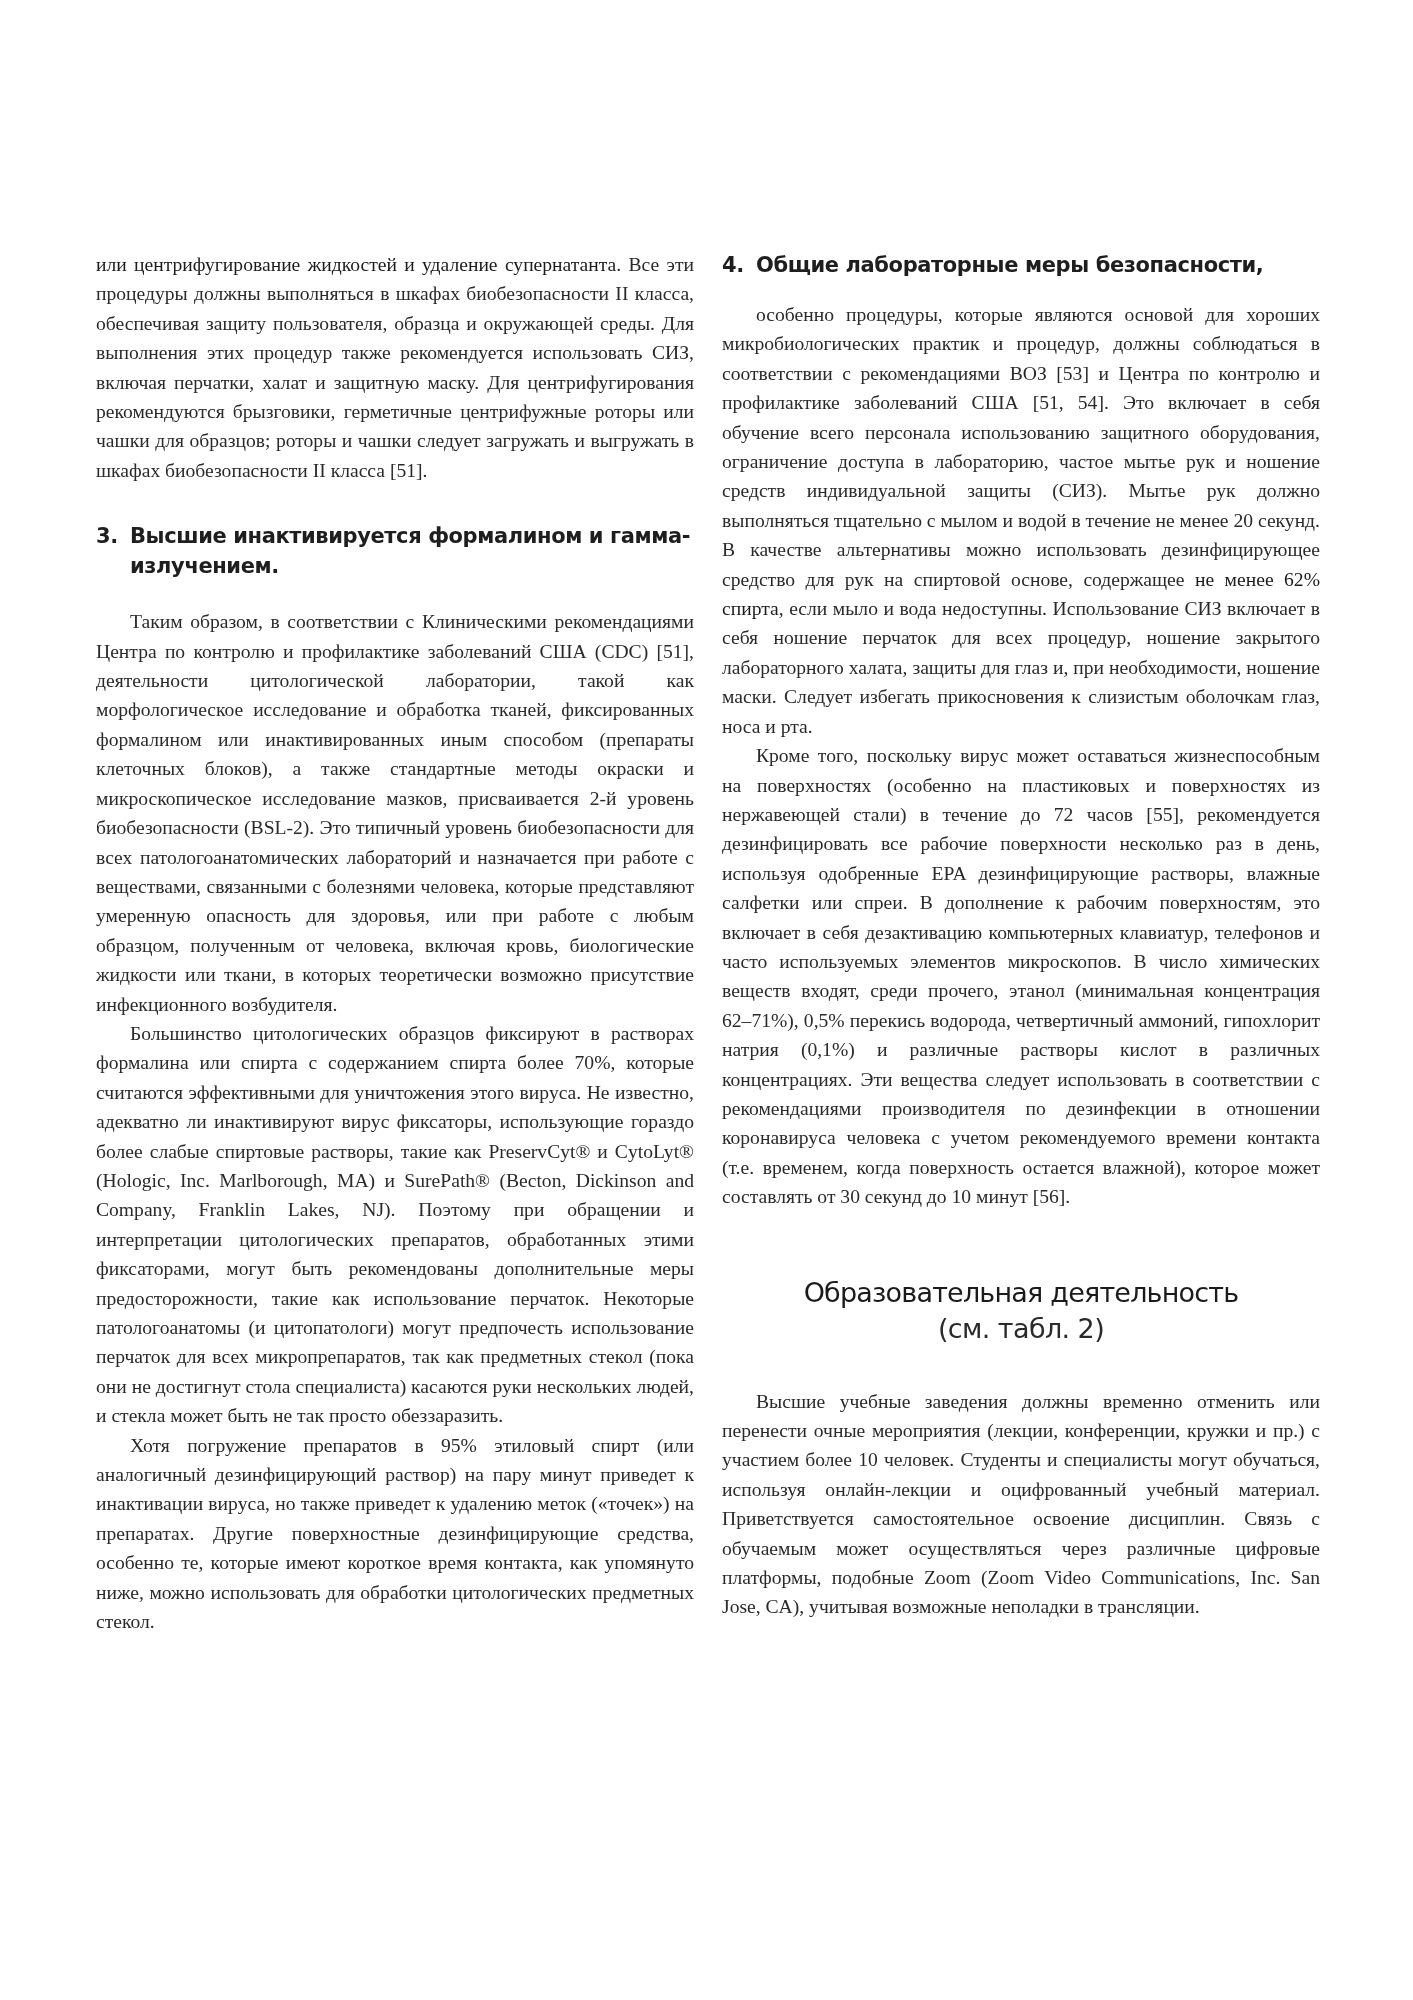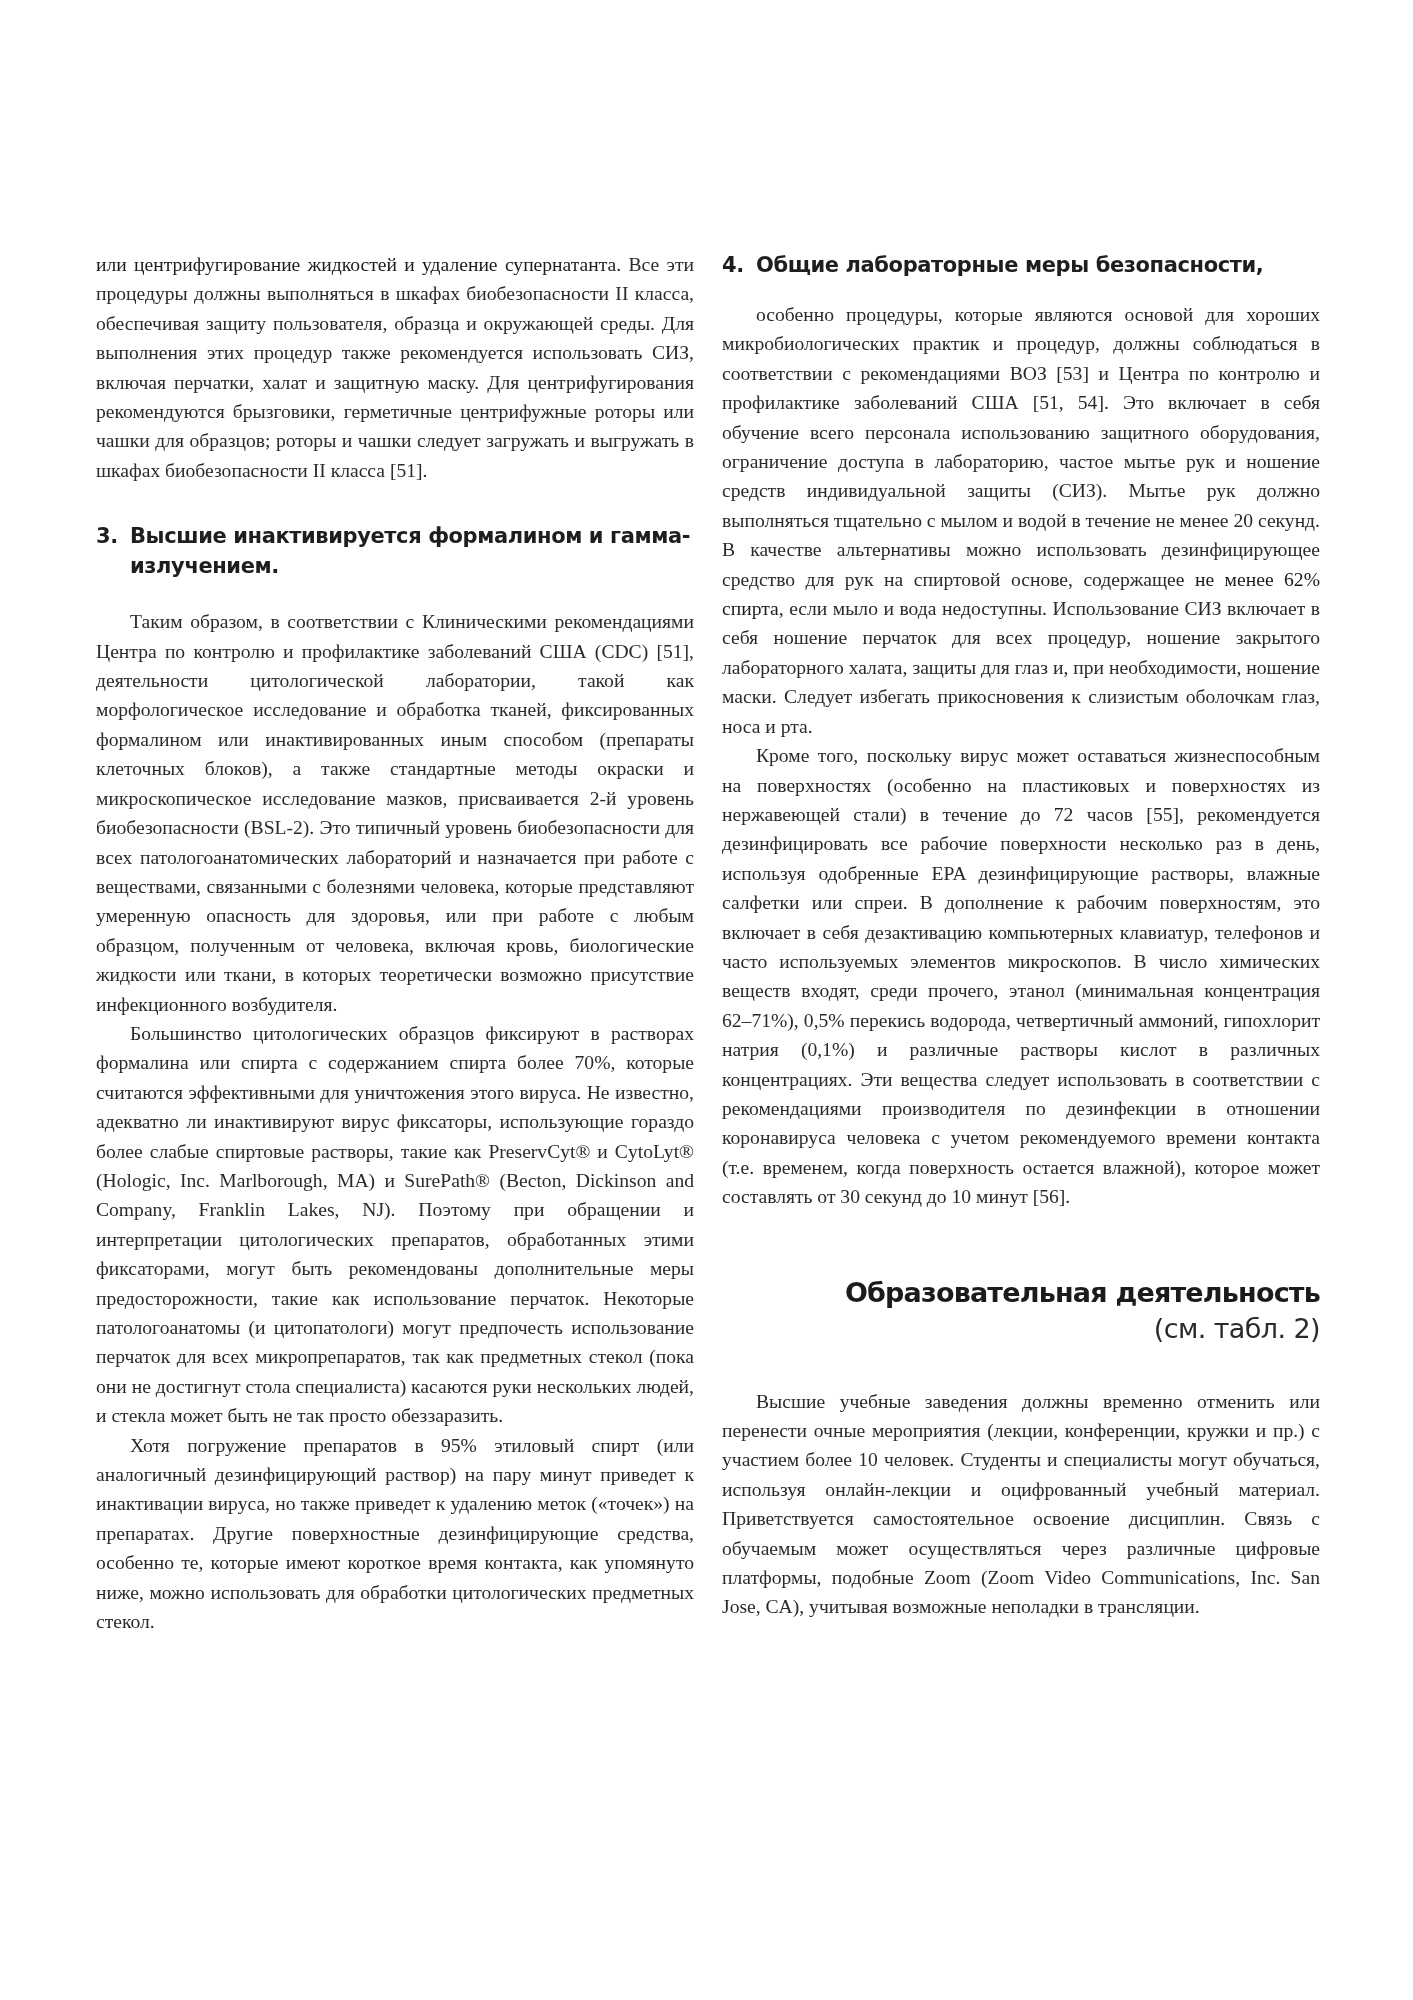--- a/index.html
+++ b/index.html
@@ -15,22 +15,22 @@
     .col-right { left: 722px; }
 
     .col p { margin: 0; }
     .indent { text-indent: 34px; }
     b { font-weight: normal; color: #1c1c1c; }
 
     .h3 { font-family: "DejaVu Sans", sans-serif; font-weight: bold; font-size: 21px; line-height: 30px; color: #1e1e1e; text-align: left; letter-spacing: -0.4px; display: flex; }
     .h3 .num { width: 34px; flex: none; }
     .h3 .txt { flex: 1; }
 
-    .h2 { font-family: "DejaVu Sans", sans-serif; font-weight: bold; font-size: 27px; line-height: 37px; color: #1b1b1b; text-align: right; letter-spacing: -0.8px; margin: 0; }
-    .h2-sub { font-family: "DejaVu Sans", sans-serif; font-weight: normal; font-size: 27px; line-height: 36px; color: #2a2a2a; text-align: right; letter-spacing: -0.6px; }
+    .h2 { font-family: "DejaVu Sans", sans-serif; font-weight: normal; font-size: 27px; line-height: 37px; color: #1b1b1b; text-align: center; letter-spacing: -0.8px; margin: 0; }
+    .h2-sub { font-family: "DejaVu Sans", sans-serif; font-weight: normal; font-size: 27px; line-height: 36px; color: #2a2a2a; text-align: center; letter-spacing: -0.6px; }
   </style>
 </head>
 <body>
 
 <div class="page">
 
 
   <div class="col col-left">
     <p><b>или центрифугирование жидкостей и удаление супернатанта</b><span>. Все эти процедуры должны выполняться в шкафах биобезопасности II класса, обеспечивая защиту пользователя, образца и окружающей среды. Для выполнения этих процедур также рекомендуется использовать СИЗ, включая перчатки, халат и защитную маску. Для центрифугирования рекомендуются брызговики, герметичные центрифужные роторы или чашки для образцов; роторы и чашки следует загружать и выгружать в шкафах биобезопасности II класса [51].</span></p>
 

